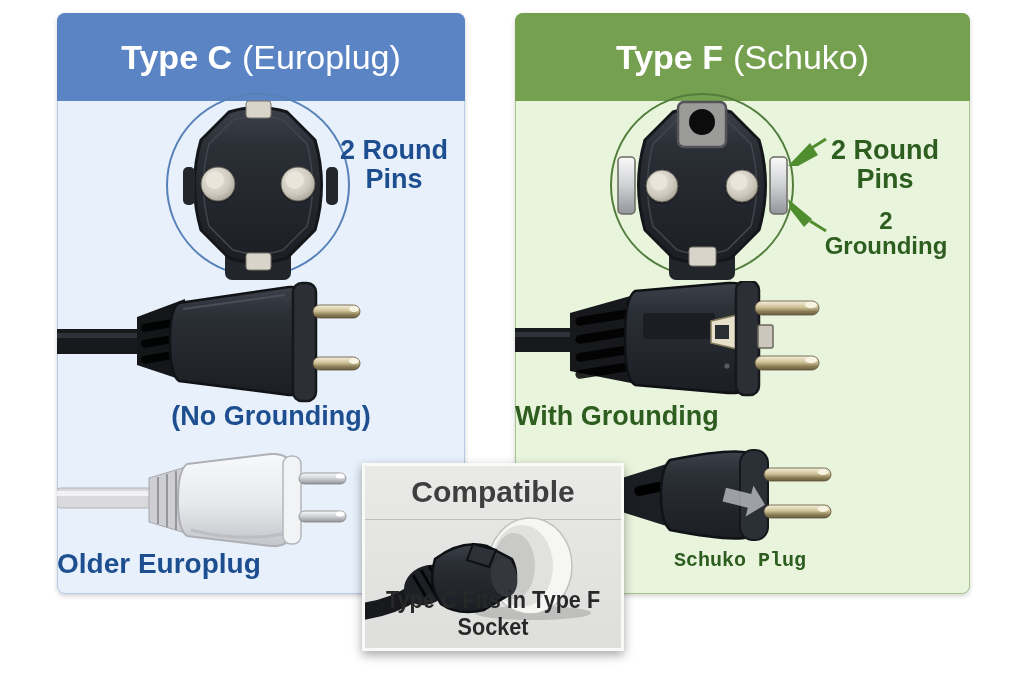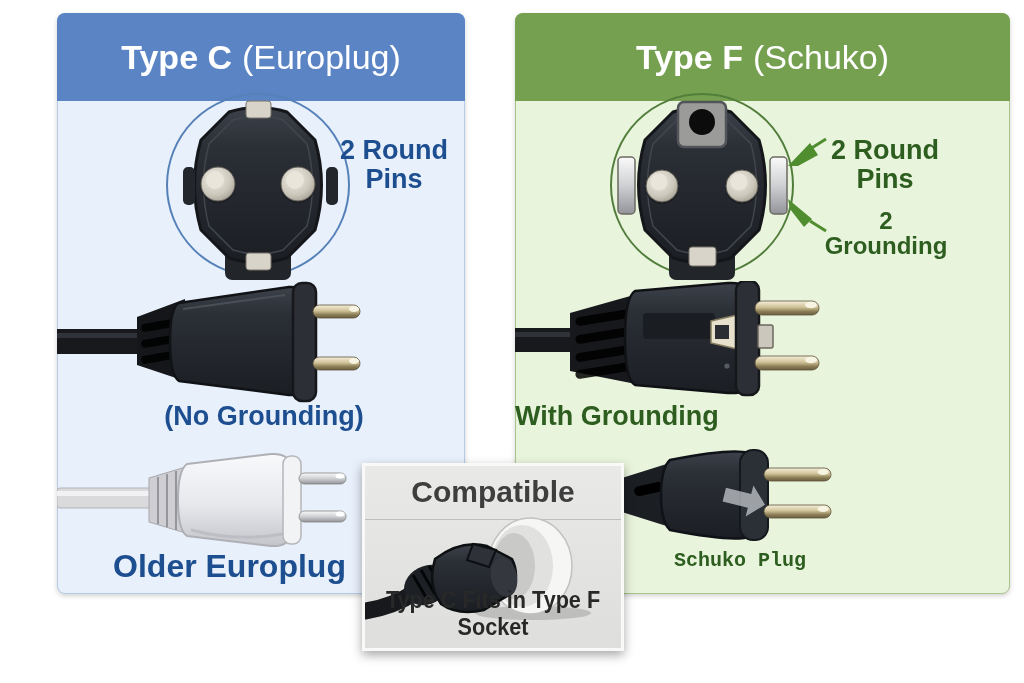--- a/index.html
+++ b/index.html
@@ -3,21 +3,21 @@
 <meta charset="utf-8">
 <style>
   html,body{margin:0;padding:0;background:#ffffff;}
   #stage{
     position:relative;width:1024px;height:683px;background:#ffffff;overflow:hidden;
     font-family:"Liberation Sans", sans-serif;
   }
   .panel{position:absolute;top:13px;height:579px;border-radius:8px;
          box-shadow:0 2px 5px rgba(0,0,0,0.18);}
   #left-panel{left:57px;width:406px;background:#e8f0fb;border:1px solid #b6cbe6;}
-  #right-panel{left:515px;width:453px;background:#e9f4dd;border:1px solid #a8c48b;padding-left:40px;}
+  #right-panel{left:515px;width:453px;background:#e9f4dd;border:1px solid #a8c48b;}
   .panel-header{position:absolute;left:-1px;top:-1px;right:-1px;height:88px;
     border-radius:8px 8px 0 0;display:flex;align-items:center;justify-content:center;
     color:#ffffff;font-size:34px;}
   #left-panel .panel-header{background:#5b84c4;}
   #right-panel .panel-header{background:#75a04f;}
   .title-strong{font-weight:700;}
   .title-paren{font-weight:400;margin-left:10px;}
   .abs{position:absolute;}
   .blue-label{color:#1d4e90;font-weight:700;}
   .green-label{color:#2d5d1f;font-weight:700;}
@@ -114,21 +114,21 @@
     <path d="M126,28 L228,14" stroke="#4a4e57" stroke-width="2" fill="none"></path>
     <rect x="236" y="2" width="23" height="118" rx="9" fill="#2c3036" stroke="#15171b" stroke-width="2.5"></rect>
     <g>
       <rect x="256" y="24" width="47" height="13" rx="6.5" fill="url(#brass)" stroke="#5c5138" stroke-width="0.8"></rect>
       <ellipse cx="297" cy="28" rx="5" ry="3" fill="#fbf7e8" opacity="0.9"></ellipse>
       <rect x="256" y="76" width="47" height="13" rx="6.5" fill="url(#brass)" stroke="#5c5138" stroke-width="0.8"></rect>
       <ellipse cx="297" cy="80" rx="5" ry="3" fill="#fbf7e8" opacity="0.9"></ellipse>
     </g>
   </svg>
 
-  <div class="abs blue-label" style="left:61px;top:401px;width:406px;text-align:center;font-size:27px;">(No Grounding)</div>
+  <div class="abs blue-label" style="left:68px;top:401px;width:406px;text-align:center;font-size:27px;">(No Grounding)</div>
 
   <svg class="abs" style="left:57px;top:450px;" width="300" height="100" viewBox="0 0 300 100">
     <rect x="0" y="38" width="98" height="20" rx="3" fill="#dadadd" stroke="#b3b3b7"></rect>
     <rect x="0" y="41" width="98" height="5" fill="#f2f2f4"></rect>
     <path d="M92,28 L132,16 L132,84 L92,72 Z" fill="#cfcfd3" stroke="#a7a7ac"></path>
     <g stroke="#95969b" stroke-width="2">
       <line x1="101" y1="27" x2="101" y2="74"></line>
         <line x1="110" y1="24" x2="110" y2="77"></line>
       <line x1="119" y1="21" x2="119" y2="80"></line>
     </g>
@@ -136,21 +136,21 @@
     <path d="M134,80 Q180,92 226,84" stroke="#b8bac0" stroke-width="3" fill="none" opacity="0.8"></path>
     <rect x="226" y="6" width="18" height="88" rx="8" fill="#f1f3f5" stroke="#b4b6ba" stroke-width="1.5"></rect>
     <g>
       <rect x="242" y="23" width="47" height="11" rx="5.5" fill="url(#silverH)" stroke="#83847f" stroke-width="0.8"></rect>
       <ellipse cx="283" cy="26" rx="4.5" ry="2.5" fill="#ffffff"></ellipse>
       <rect x="242" y="61" width="47" height="11" rx="5.5" fill="url(#silverH)" stroke="#83847f" stroke-width="0.8"></rect>
       <ellipse cx="283" cy="64" rx="4.5" ry="2.5" fill="#ffffff"></ellipse>
     </g>
   </svg>
 
-  <div class="abs blue-label" style="left:57px;top:548px;width:345px;text-align:center;font-size:32px;">Older Europlug</div>
+  <div class="abs blue-label" style="left:57px;top:548px;width:345px;text-align:left;font-size:28px;">Older Europlug</div>
 
   <div id="right-panel" class="panel">
     <div class="panel-header">
       <span class="title-strong">Type F</span>
       <span class="title-paren">(Schuko)</span>
     </div>
   </div>
 
   <svg class="abs" style="left:605px;top:90px;" width="195" height="195" viewBox="0 0 195 195">
     <circle cx="97" cy="95" r="91" fill="none" stroke="#527e3c" stroke-width="2"></circle>

